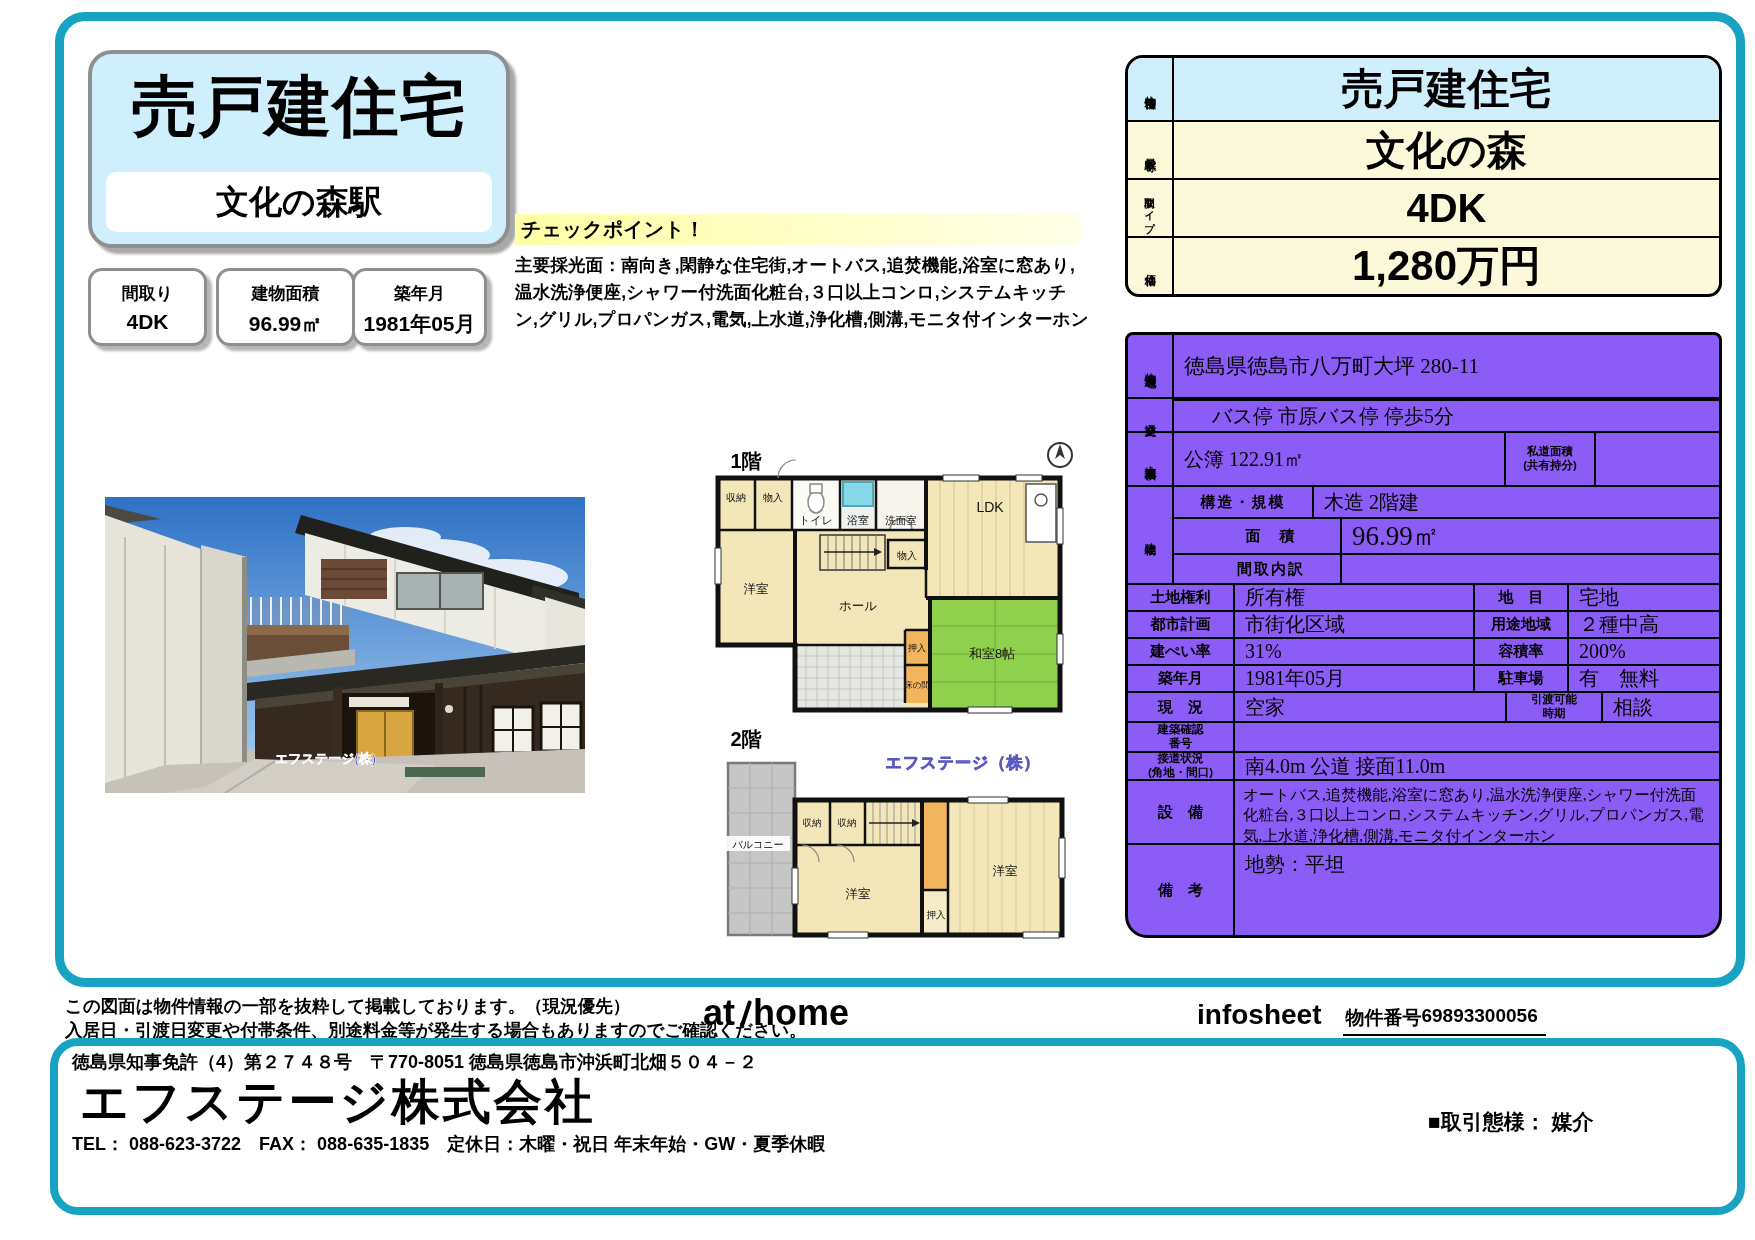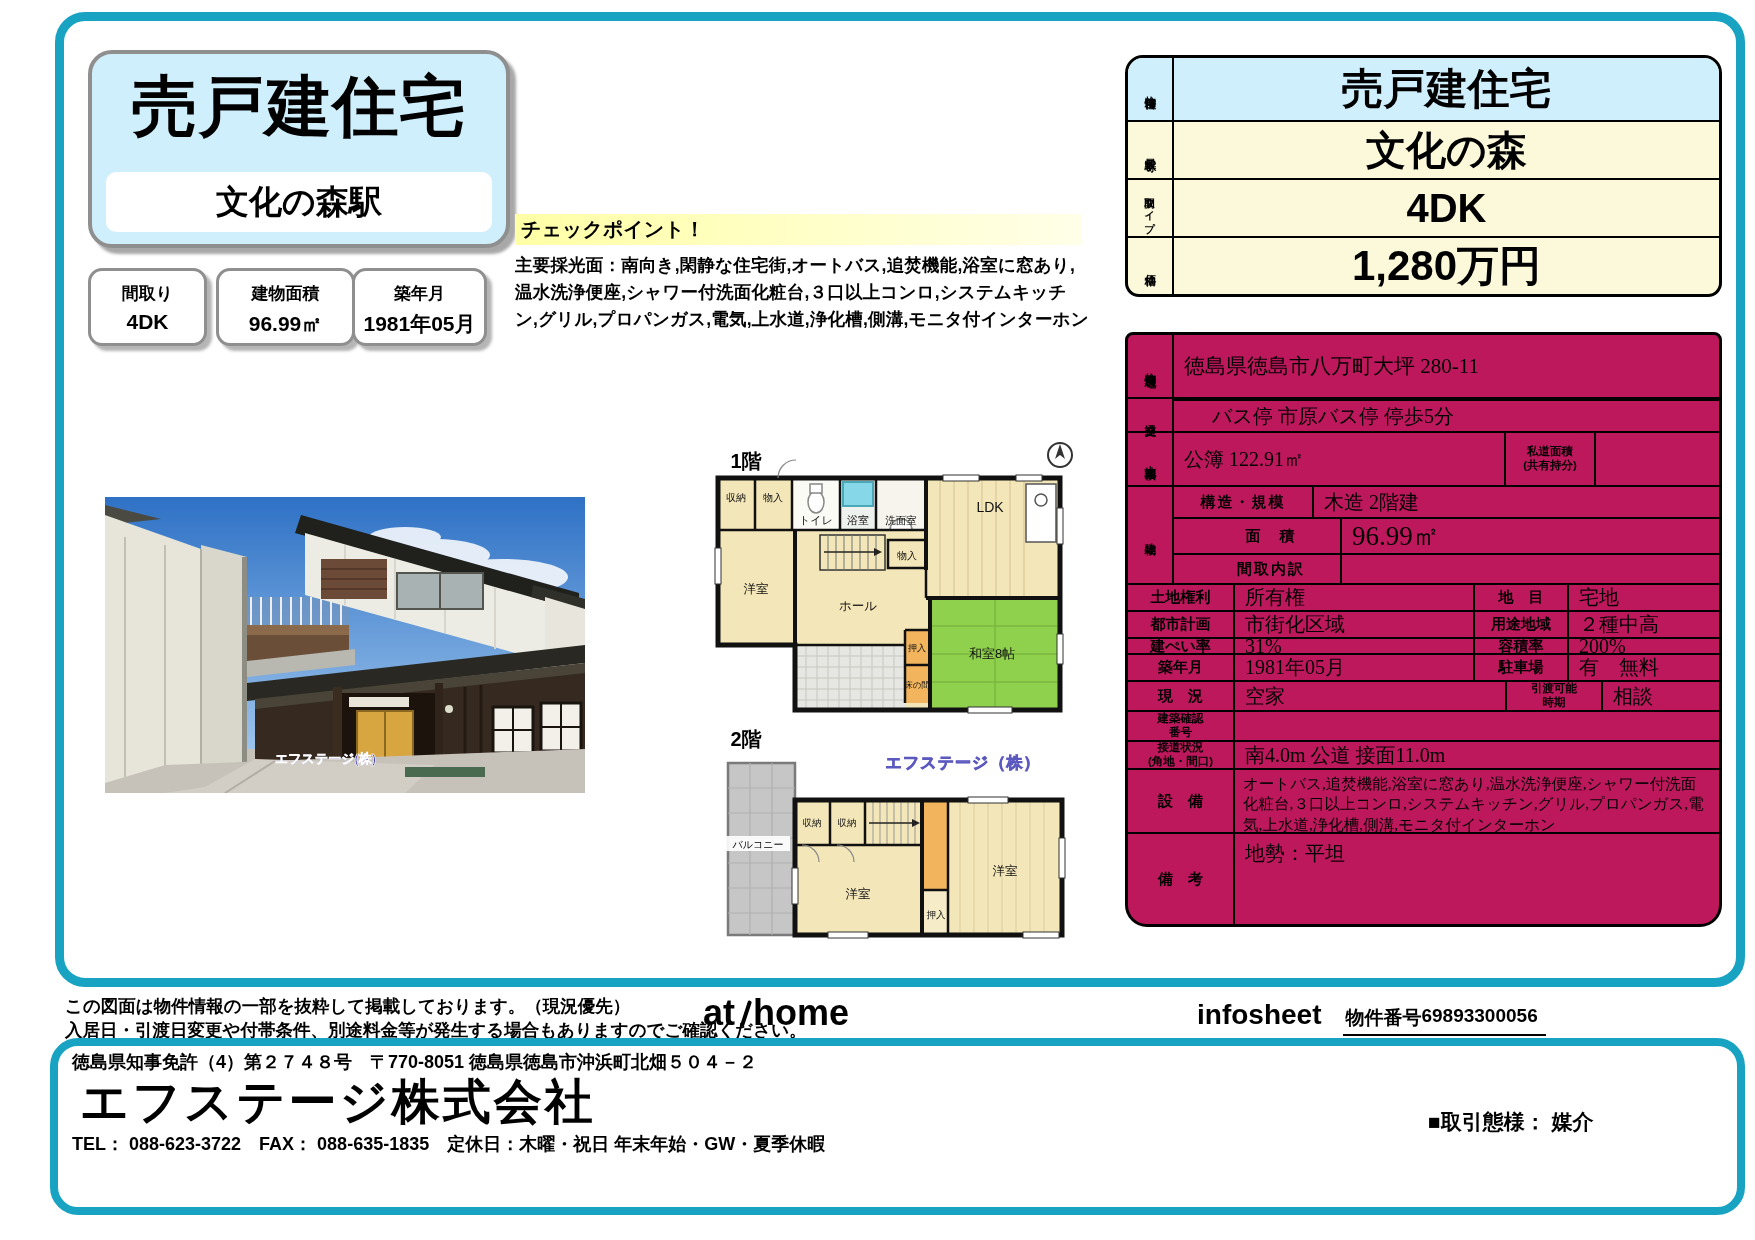--- a/index.html
+++ b/index.html
@@ -39,21 +39,21 @@
   
   .photo { left:105px; top:497px; }
   .plan1 { left:628px; top:438px; }
   .plan2 { left:628px; top:718px; }
   svg text { font-family:"Liberation Sans", sans-serif; }
 
   
   .t1 { left:1125px; top:55px; width:597px; border:3px solid #000; border-radius:18px 18px 14px 14px;
         overflow:hidden; background:#fcf9da; }
   .t2 { left:1125px; top:332px; width:597px; border:3px solid #000; border-radius:8px 8px 22px 22px;
-        overflow:hidden; background:#be185d; }
+        overflow:hidden; background:#8b5cf6; }
   .r { display:flex; }
   .r + .r { border-top:2px solid #000; }
   .vlab { width:46px; border-right:2px solid #000; display:flex; align-items:center; justify-content:center;
           writing-mode:vertical-rl; text-orientation:upright; font-size:11.5px; font-weight:bold;
           letter-spacing:1px; padding:2px 0; text-align:center; }
   .r1 { background:#cfeffc; }
   .bigval { flex:1; display:flex; align-items:center; justify-content:center; font-weight:bold; }
   .lab-w  { width:107px; border-right:2px solid #000; display:flex; align-items:center; justify-content:center;
             font-size:15px; font-weight:bold; }
   .lab-w2 { width:140px; border-right:2px solid #000; display:flex; align-items:center; justify-content:center;
@@ -444,21 +444,21 @@
       <div class="vm br" style="width:240px">所有権</div>
       <div class="lab-w" style="width:94px">地　目</div>
       <div class="vm f1">宅地</div>
     </div>
     <div class="r" style="height:27px">
       <div class="lab-w">都市計画</div>
       <div class="vm br" style="width:240px">市街化区域</div>
       <div class="lab-w" style="width:94px">用途地域</div>
       <div class="vm f1">２種中高</div>
     </div>
-    <div class="r" style="height:16px">
+    <div class="r" style="height:27px">
       <div class="lab-w">建ぺい率</div>
       <div class="vm br" style="width:240px">31%</div>
       <div class="lab-w" style="width:94px">容積率</div>
       <div class="vm f1">200%</div>
     </div>
     <div class="r" style="height:27px">
       <div class="lab-w">築年月</div>
       <div class="vm br" style="width:240px">1981年05月</div>
       <div class="lab-w" style="width:94px">駐車場</div>
       <div class="vm f1">有　無料</div>

